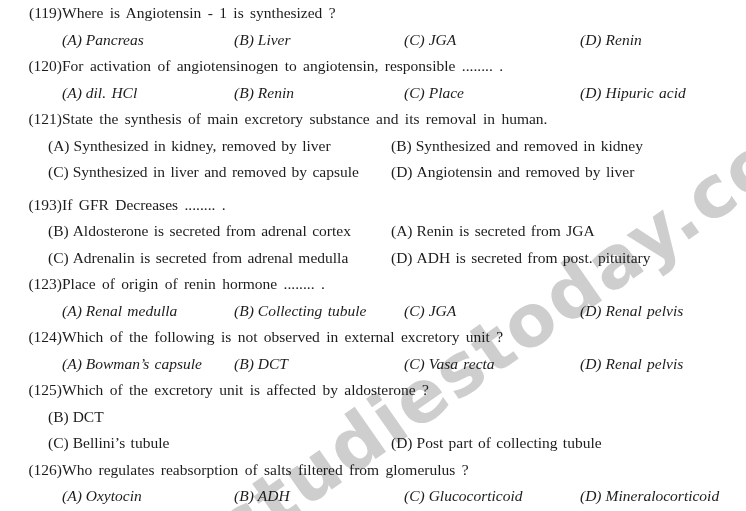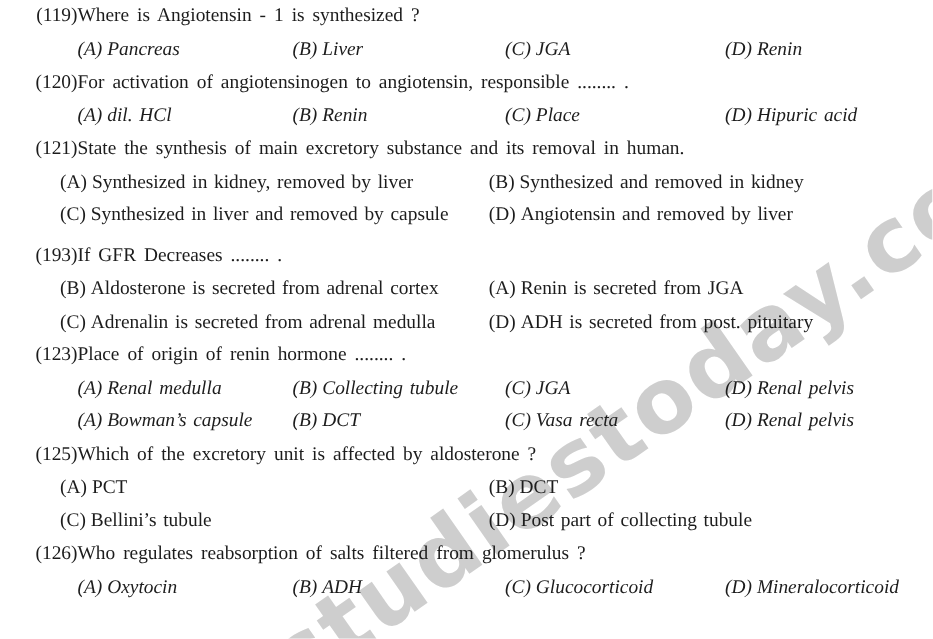--- a/index.html
+++ b/index.html
@@ -101,34 +101,37 @@
           <span class="qtext">Place of origin of renin hormone ........ .</span>
         </div>
         <div class="opts4 line">
           <span class="opt"><span class="optlabel">(A)</span><span class="opttext">Renal medulla</span></span>
           <span class="opt"><span class="optlabel">(B)</span><span class="opttext">Collecting tubule</span></span>
           <span class="opt"><span class="optlabel">(C)</span><span class="opttext">JGA</span></span>
           <span class="opt"><span class="optlabel">(D)</span><span class="opttext">Renal pelvis</span></span>
         </div>
       </section>
       <section class="qblock">
+        <div class="qline line">
+          <span class="qnum">(124)</span>
+          <span class="qtext">Which of the following is not observed in external excretory unit ?</span>
+        </div>
         <div class="opts4 line">
           <span class="opt"><span class="optlabel">(A)</span><span class="opttext">Bowman’s capsule</span></span>
           <span class="opt"><span class="optlabel">(B)</span><span class="opttext">DCT</span></span>
           <span class="opt"><span class="optlabel">(C)</span><span class="opttext">Vasa recta</span></span>
           <span class="opt"><span class="optlabel">(D)</span><span class="opttext">Renal pelvis</span></span>
         </div>
       </section>
       <section class="qblock">
         <div class="qline line">
           <span class="qnum">(125)</span>
           <span class="qtext">Which of the excretory unit is affected by aldosterone ?</span>
         </div>
         <div class="opts2 line">
-          <span class="opt"><span class="optlabel">(A)</span><span class="opttext">PCT</span></span>
           <span class="opt"><span class="optlabel">(B)</span><span class="opttext">DCT</span></span>
         </div>
         <div class="opts2 line">
           <span class="opt"><span class="optlabel">(C)</span><span class="opttext">Bellini’s tubule</span></span>
           <span class="opt"><span class="optlabel">(D)</span><span class="opttext">Post part of collecting tubule</span></span>
         </div>
       </section>
       <section class="qblock">
         <div class="qline line">
           <span class="qnum">(126)</span>

